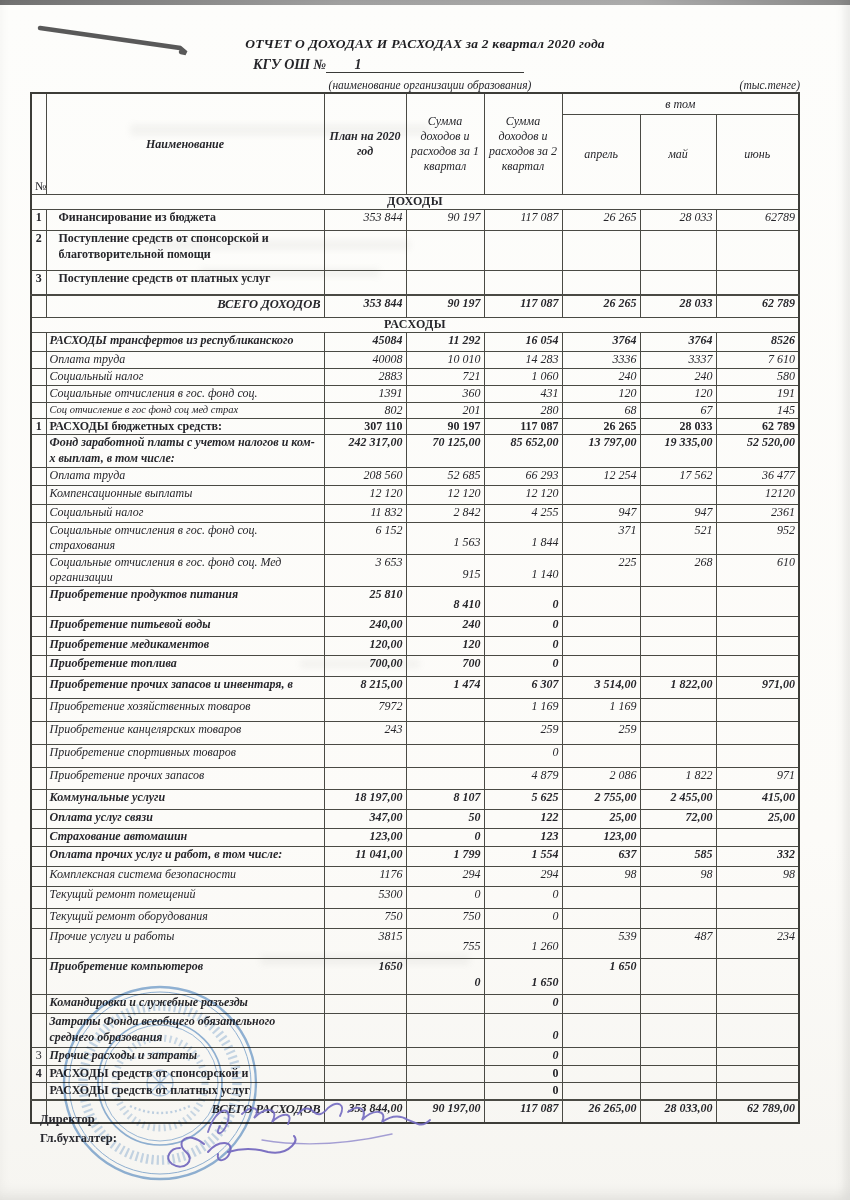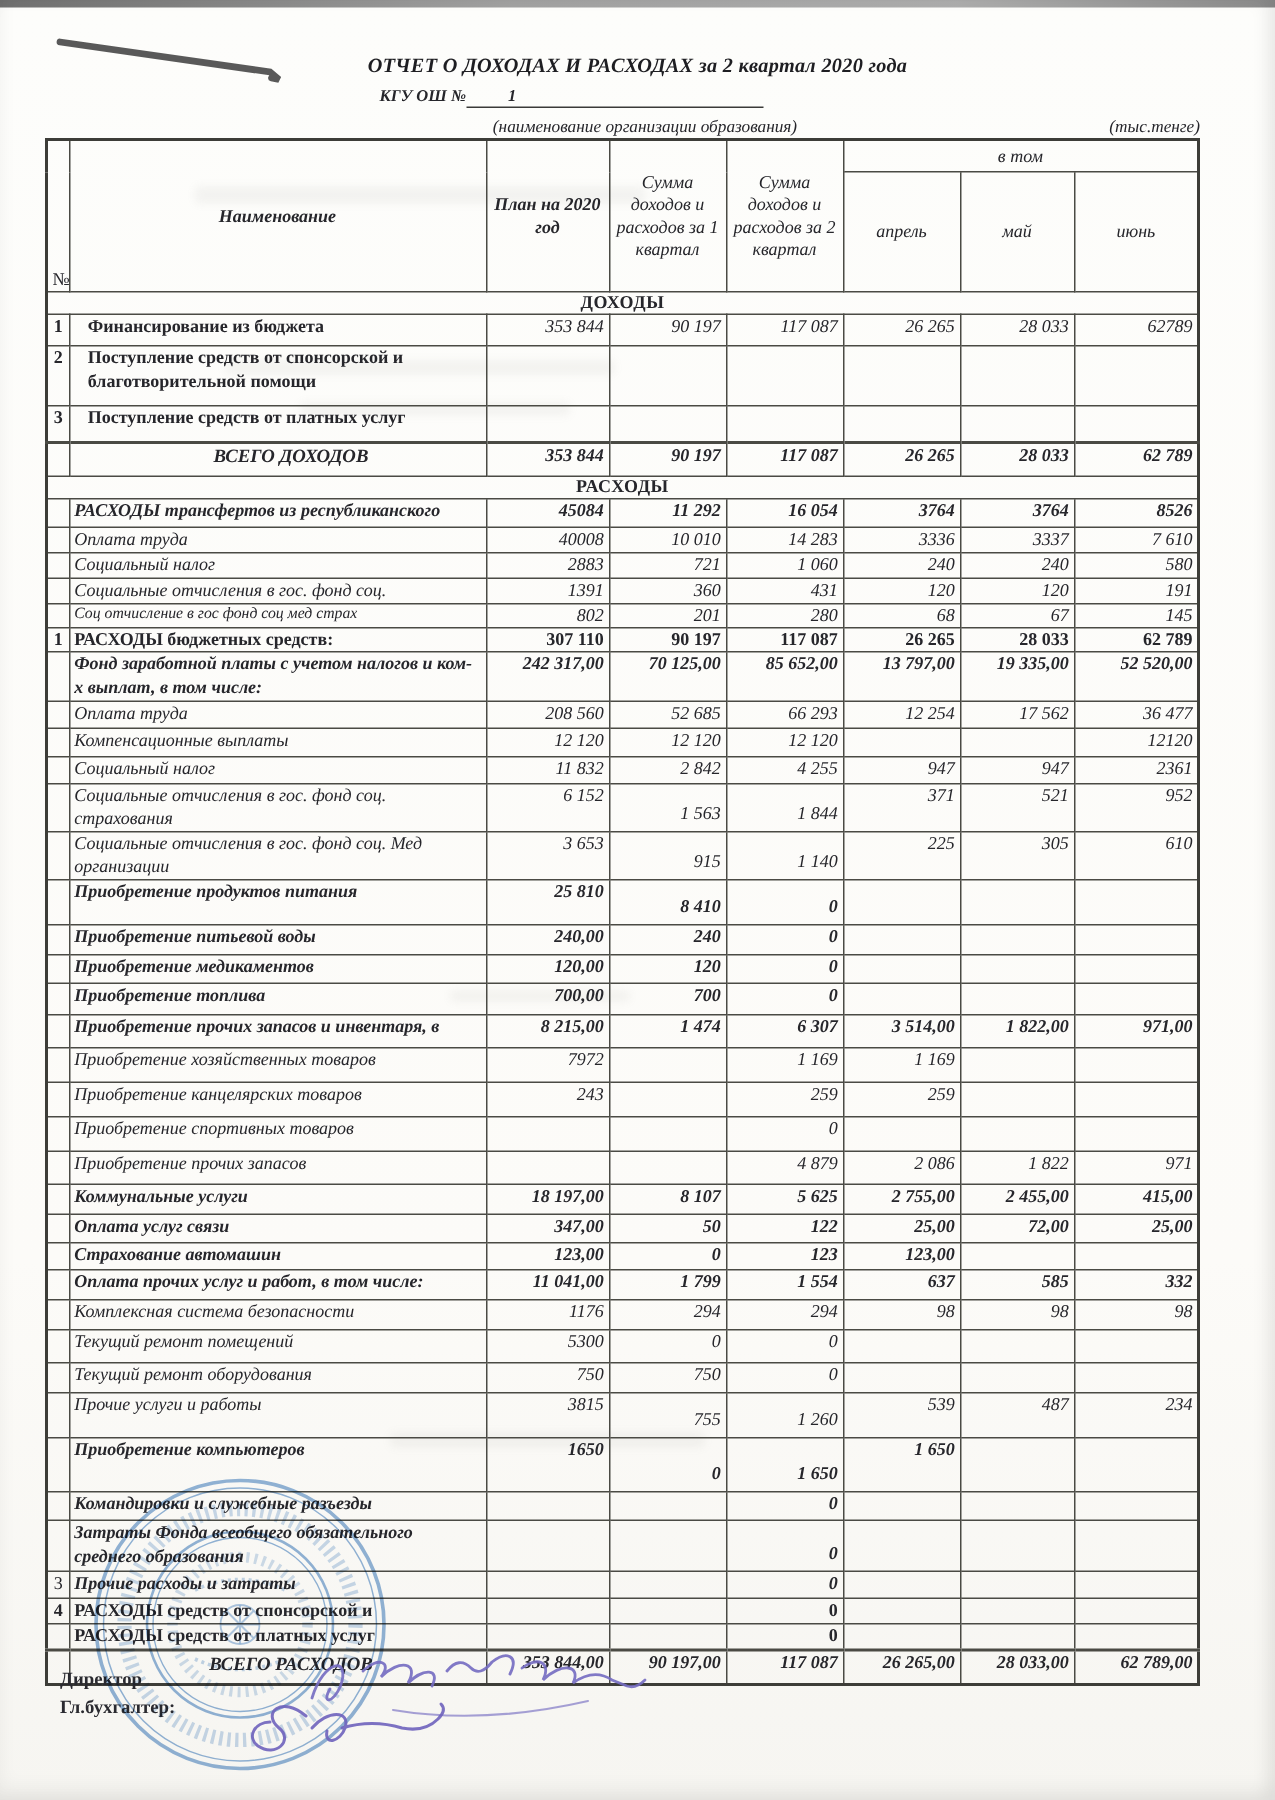--- a/index.html
+++ b/index.html
@@ -11,21 +11,21 @@
   }
   .page{position:absolute;inset:0;background:linear-gradient(180deg,#fdfdfb 0%,#fcfbf8 70%,#f6f5f1 100%);}
   .page::after{content:"";position:absolute;inset:0;pointer-events:none;
     box-shadow:inset -7px 0 10px rgba(0,0,0,.05), inset 0 -8px 12px rgba(0,0,0,.05);}
   .top-edge{position:absolute;top:0;left:0;width:850px;height:5px;
     background:linear-gradient(to right,#4e4e4e,#8b8b8b 40%,#9a9a9a 75%,#6f6f6f);opacity:.8;}
   .ghost{position:absolute;background:#95958f;opacity:.09;filter:blur(3px);border-radius:3px;}
 
   .title{position:absolute;top:36px;left:0;width:850px;text-align:center;
     font-weight:bold;font-style:italic;font-size:13.5px;letter-spacing:.2px;color:#1e1e22;}
-  .subtitle{position:absolute;top:57px;left:253px;font-weight:bold;font-style:italic;font-size:11px;}
+  .subtitle{position:absolute;top:57px;left:253px;font-weight:bold;font-style:italic;font-size:14px;}
   .subtitle .blank{display:inline-block;border-bottom:1.2px solid #3a3a38;width:170px;
     padding-left:28px;line-height:14px;}
   .caption{position:absolute;top:79px;left:90px;width:680px;text-align:center;
     font-style:italic;font-size:11.5px;}
   .units{position:absolute;top:79px;right:50px;font-style:italic;font-size:11.5px;}
 
   table.report{position:absolute;left:30px;top:92px;width:768px;
     border-collapse:collapse;table-layout:fixed;}
   table.report td,table.report th{border:1px solid #4a4a44;padding:0 3px;
     font-size:12px;overflow:hidden;}
@@ -49,21 +49,21 @@
   tr.style-n .c-num{font-weight:bold;}
   tr.style-b .c-name{font-weight:bold;}
   tr.style-b .c-num{font-weight:bold;}
   tr.style-b td.c-plan,tr.style-b td.c-q1,tr.style-b td.c-q2,
   tr.style-b td.c-apr,tr.style-b td.c-may,tr.style-b td.c-jun{font-weight:bold;font-style:normal;}
   tr.style-bi .c-name{font-weight:bold;font-style:italic;}
   tr.style-bi td.c-plan,tr.style-bi td.c-q1,tr.style-bi td.c-q2,
   tr.style-bi td.c-apr,tr.style-bi td.c-may,tr.style-bi td.c-jun{font-weight:bold;}
   tr.style-i .c-name{font-style:italic;}
   tr.style-is .c-name{font-style:italic;font-size:10.5px;}
-  tr.total-row .c-name{text-align:center;font-weight:bold;font-size:12.5px;padding-left:21px;}
+  tr.total-row .c-name{text-align:right;font-weight:bold;font-size:12.5px;padding-left:21px;}
   tr.total-row td{border-top-width:2px;}
   tr.total-row td.c-plan,tr.total-row td.c-q1,tr.total-row td.c-q2,
   tr.total-row td.c-apr,tr.total-row td.c-may,tr.total-row td.c-jun{font-weight:bold;}
   tr.qmid td.c-q1,tr.qmid td.c-q2{vertical-align:bottom;padding-bottom:4px;}
 
   .footer-label{position:absolute;left:40px;font-weight:bold;font-size:12.5px;color:#2a2a30;}
   .sig-overlay,.stamp-wrap{position:absolute;pointer-events:none;}
   .stamp-wrap{left:52px;top:982px;width:218px;height:208px;opacity:.62;mix-blend-mode:multiply;}
   .sig-overlay{inset:0;}
   .penmark{position:absolute;left:0;top:0;width:850px;height:1200px;pointer-events:none;}
@@ -274,21 +274,21 @@
           <td class="c-may">521</td>
           <td class="c-jun">952</td>
         </tr>
         <tr class="style-i qmid" style="height: 31px;">
           <td class="c-num"></td>
           <td class="c-name">Социальные отчисления в гос. фонд соц. Мед организации</td>
           <td class="c-plan">3 653</td>
           <td class="c-q1">915</td>
           <td class="c-q2">1 140</td>
           <td class="c-apr">225</td>
-          <td class="c-may">305</td>
+          <td class="c-may">268</td>
           <td class="c-jun">610</td>
         </tr>
         <tr class="style-bi qmid" style="height: 30px;">
           <td class="c-num"></td>
           <td class="c-name">Приобретение продуктов питания</td>
           <td class="c-plan">25 810</td>
           <td class="c-q1">8 410</td>
           <td class="c-q2">0</td>
           <td class="c-apr"></td>
           <td class="c-may"></td>

